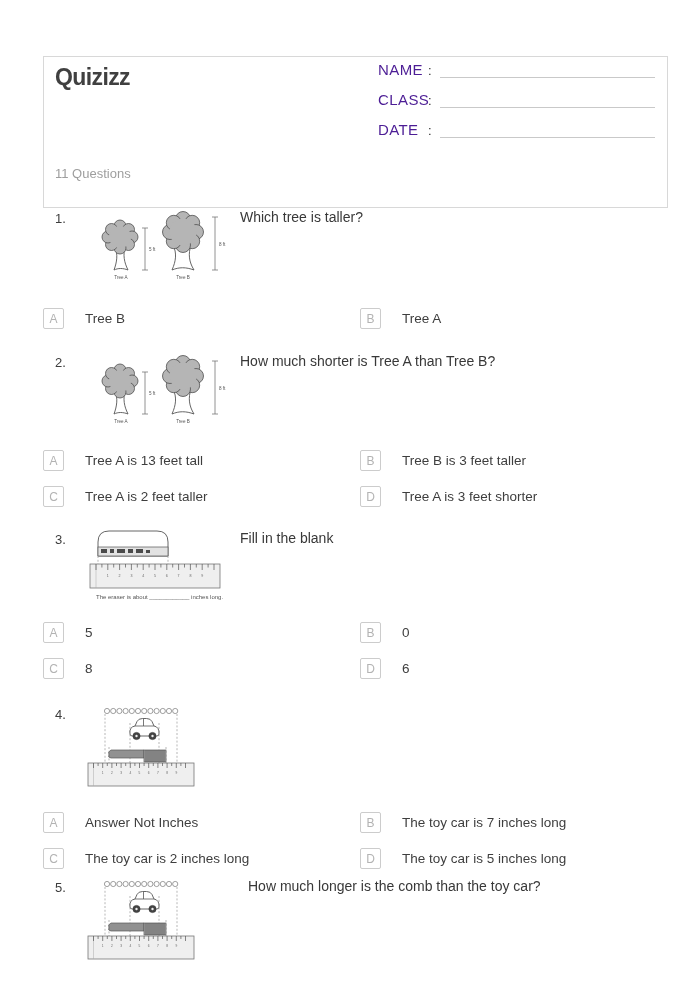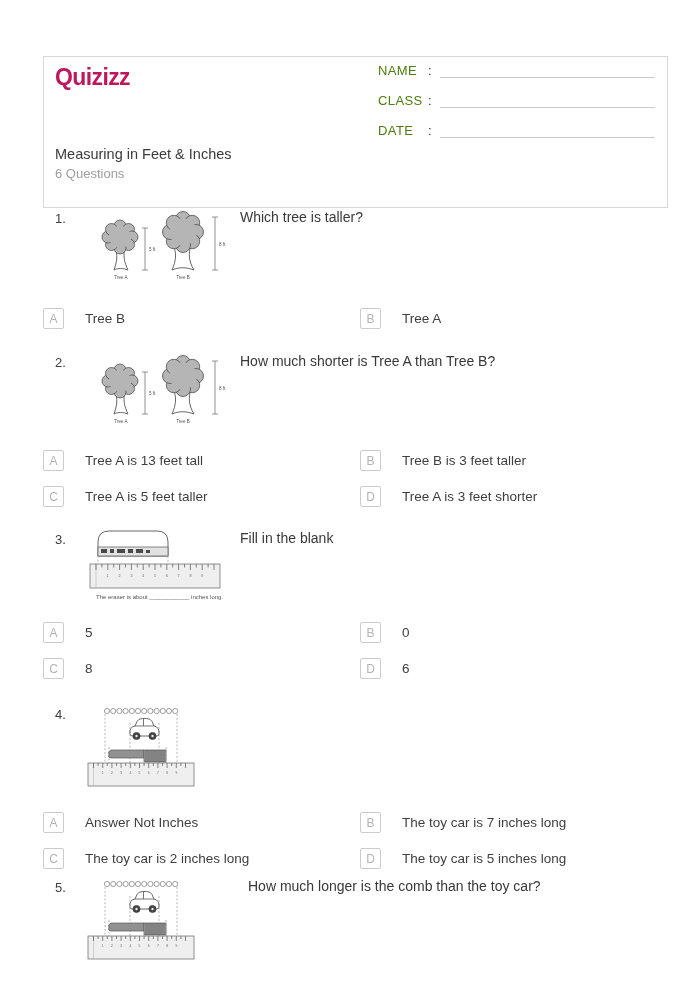--- a/index.html
+++ b/index.html
@@ -2,25 +2,25 @@
 <html><head>
 <meta charset="utf-8">
 <style>
   html,body{margin:0;padding:0;background:#fff;}
   .page{position:relative;width:700px;height:990px;background:#ffffff;
         font-family:"Liberation Sans",sans-serif;overflow:hidden;}
   .abs{position:absolute;}
 
   
   .hdr-box{left:43px;top:56px;width:625px;height:152px;border:1px solid #d8d8d8;box-sizing:border-box;}
-  .logo{left:55px;top:64px;font-size:23px;font-weight:800;color:#be185d;letter-spacing:-0.6px;}
+  .logo{left:55px;top:64px;font-size:23px;font-weight:800;color:#404040;letter-spacing:-0.6px;}
   .hdr-title{left:55px;top:146px;font-size:14.5px;color:#3b3b3b;}
   .hdr-sub{left:55px;top:166px;font-size:13px;color:#9e9e9e;}
   .field{display:flex;align-items:flex-end;width:277px;height:18px;}
-  .flabel{font-size:13px;color:#4d7c0f;letter-spacing:0.4px;width:50px;display:inline-block;margin-top:44px;}
+  .flabel{font-size:15px;color:#4c1d95;letter-spacing:0.4px;width:50px;display:inline-block;margin-top:44px;}
   .fcolon{font-size:13px;color:#2e2e2e;}
   .fline{flex:1;border-bottom:1px solid #c9c9c9;height:15px;margin-left:8px;}
 
   
   .qnum{font-size:13px;color:#3d3d3d;}
   .qtext{font-size:14px;color:#383838;}
   .opt{display:flex;align-items:center;gap:21px;}
   .optbox{width:21px;height:21px;box-sizing:border-box;border:1px solid #cccccc;border-radius:2px;
           color:#b3b3b3;font-size:12px;display:flex;align-items:center;justify-content:center;flex:none;}
   .opttext{font-size:13.5px;color:#3e3e3e;white-space:nowrap;}
@@ -36,22 +36,21 @@
   .ruler{fill:#efefef;stroke:#777777;stroke-width:0.8;}
   .teeth{stroke:#4d4d4d;stroke-width:0.8;}
 </style>
 </head>
 <body>
 
 <div class="page">
 
   <div class="abs hdr-box"></div>
   <div class="abs logo">Quizizz</div>
-  <div class="abs hdr-title">Measuring in Feet &amp; Inches</div>
-  <div class="abs hdr-sub">6 Questions</div>
+  <div class="abs hdr-sub">11 Questions</div>
 
   <div class="abs field" style="left:378px;top:60px">
     <span class="flabel">NAME</span>
       <span class="fcolon">:</span>
     <span class="fline"></span>
   </div>
   <div class="abs field" style="left:378px;top:90px">
     <span class="flabel">CLASS</span>
       <span class="fcolon">:</span>
     <span class="fline"></span>
@@ -142,21 +141,21 @@
   <div class="abs opt" style="left:43px;top:450px">
     <span class="optbox">A</span>
     <span class="opttext">Tree A is 13 feet tall</span>
   </div>
   <div class="abs opt" style="left:360px;top:450px">
     <span class="optbox">B</span>
     <span class="opttext">Tree B is 3 feet taller</span>
   </div>
   <div class="abs opt" style="left:43px;top:486px">
     <span class="optbox">C</span>
-    <span class="opttext">Tree A is 5 feet taller</span>
+    <span class="opttext">Tree A is 2 feet taller</span>
   </div>
   <div class="abs opt" style="left:360px;top:486px">
     <span class="optbox">D</span>
     <span class="opttext">Tree A is 3 feet shorter</span>
   </div>
 
   <div class="abs qnum" style="left:55px;top:532px">3.</div>
   <div class="abs qtext" style="left:240px;top:530px">Fill in the blank</div>
   <svg class="abs" style="left:88px;top:526px" width="135" height="78" viewBox="0 0 135 78">
     <path class="outline" d="M10 30 L10 16 Q10 5 21 5 L69 5 Q80 5 80 16 L80 30 Z"></path>

